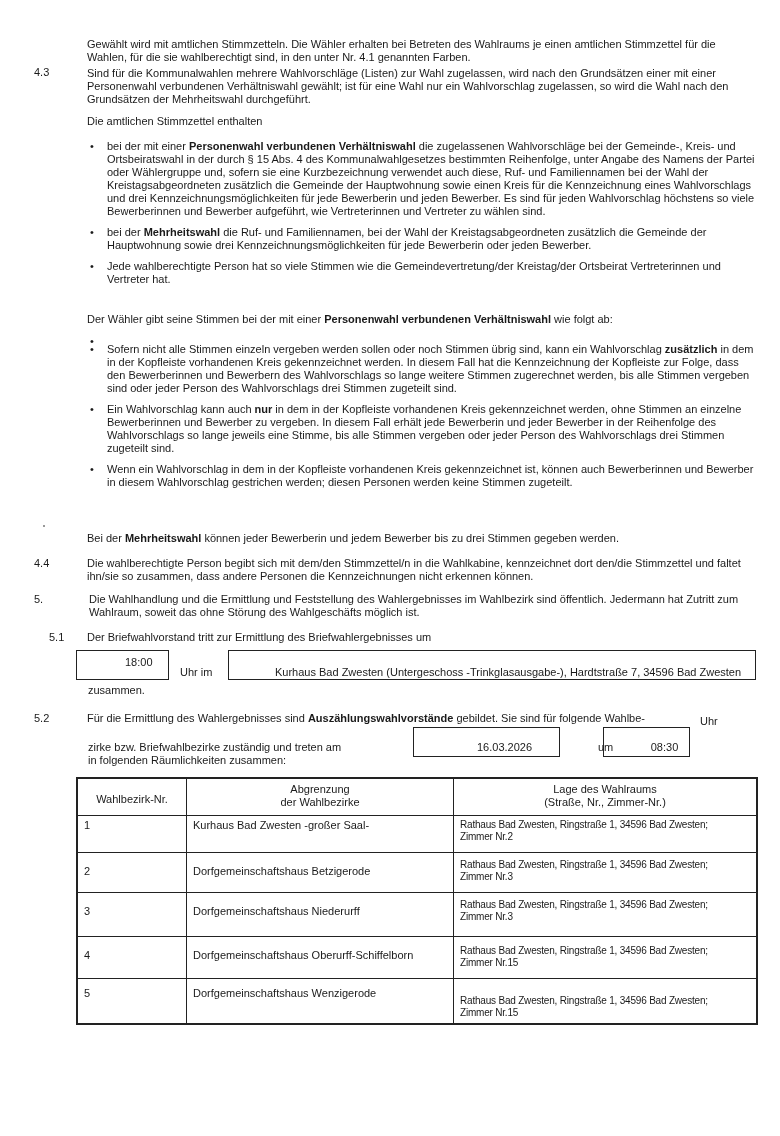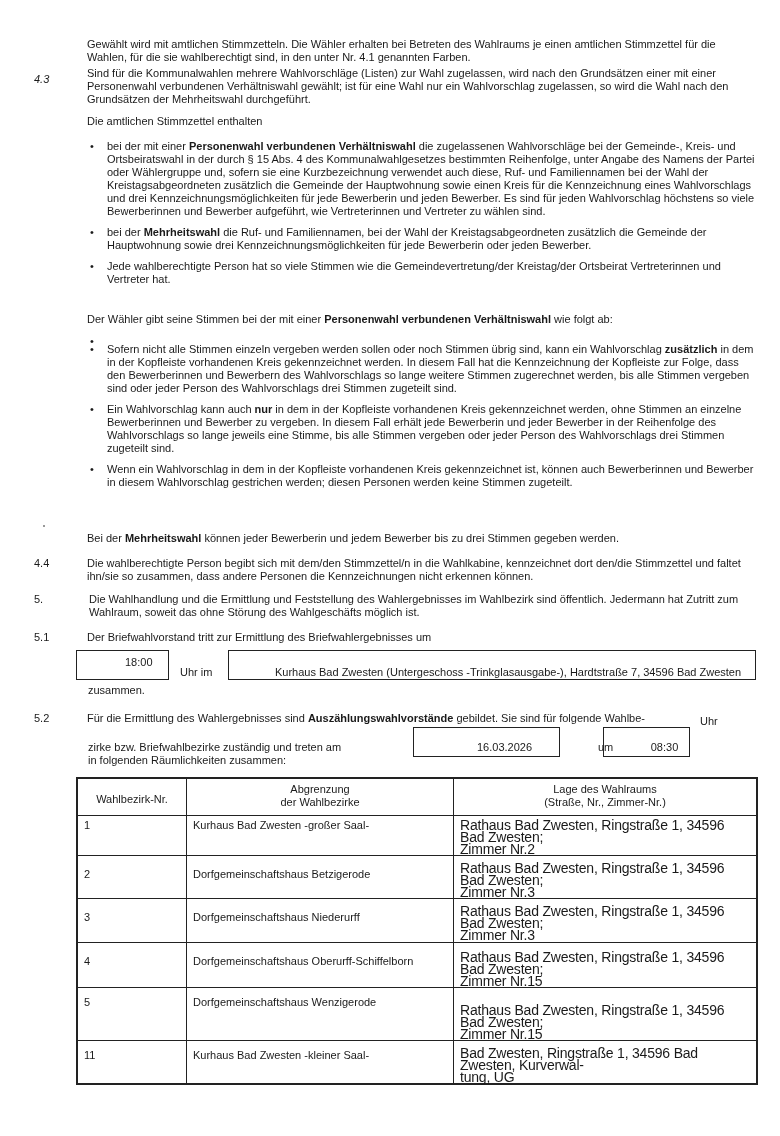--- a/index.html
+++ b/index.html
@@ -18,31 +18,31 @@
   .box { position: absolute; border: 1.5px solid #222; box-sizing: border-box; }
   .box span { position: absolute; margin-left: 36px; }
   table.wb {
     position: absolute; left: 76px; top: 777px; width: 682px;
     border-collapse: collapse; font-size: 11px; line-height: 13px;
     border: 2px solid #222;
   }
   table.wb th, table.wb td { border: 1px solid #222; vertical-align: top; padding: 0 6px; }
   table.wb th { font-weight: normal; text-align: center; padding-top: 4px; height: 32px; }
   table.wb th.c1 { vertical-align: middle; }
-  table.wb td.c3 { font-size: 14px; line-height: 12px; letter-spacing: -0.2px; }
+  table.wb td.c3 { font-size: 10px; line-height: 12px; letter-spacing: -0.2px; }
   .c1 { width: 96px; }
   .c2 { width: 254px; }
   .stray { position: absolute; left: 43px; top: 525px; width: 2px; height: 2px; background: #777; border-radius: 1px; }
 </style>
 </head>
 <body>
 
 <div class="para" style="top:38px;">Gewählt wird mit amtlichen Stimmzetteln. Die Wähler erhalten bei Betreten des Wahlraums je einen amtlichen Stimmzettel für die Wahlen, für die sie wahlberechtigt sind, in den unter Nr. 4.1 genannten Farben.</div>
 
-<div class="num" style="top:73px;font-style:italic;">4.3</div>
+<div class="num" style="top:66px;">4.3</div>
 <div class="para" style="top:67px;">Sind für die Kommunalwahlen mehrere Wahlvorschläge (Listen) zur Wahl zugelassen, wird nach den Grundsätzen einer mit einer Personenwahl verbundenen Verhältniswahl gewählt; ist für eine Wahl nur ein Wahlvorschlag zugelassen, so wird die Wahl nach den Grundsätzen der Mehrheitswahl durchgeführt.</div>
 <div class="para" style="top:115px;">Die amtlichen Stimmzettel enthalten</div>
 
 <ul class="bullet-list" style="top:140px;">
   <li>
     <span class="dot">•</span>
     <span>bei der mit einer </span><b>Personenwahl verbundenen Verhältniswahl</b><span> die zugelassenen Wahlvorschläge bei der Gemeinde-, Kreis- und Ortsbeiratswahl in der durch § 15 Abs. 4 des Kommunalwahlgesetzes bestimmten Reihenfolge, unter Angabe des Namens der Partei oder Wählergruppe und, sofern sie eine Kurzbezeichnung verwendet auch diese, Ruf- und Familiennamen bei der Wahl der Kreistagsabgeordneten zusätzlich die Gemeinde der Hauptwohnung sowie einen Kreis für die Kennzeichnung eines Wahlvorschlags und drei Kennzeichnungsmöglichkeiten für jede Bewerberin und jeden Bewerber. Es sind für jeden Wahlvorschlag höchstens so viele Bewerberinnen und Bewerber aufgeführt, wie Vertreterinnen und Vertreter zu wählen sind.</span>
   </li>
   <li style="margin-top:8px;">
     <span class="dot">•</span>
@@ -81,21 +81,21 @@
 <div class="para" style="top:532px;">
   <span>Bei der </span><b>Mehrheitswahl</b><span> können jeder Bewerberin und jedem Bewerber bis zu drei Stimmen gegeben werden.</span>
 </div>
 
 <div class="num" style="top:557px;">4.4</div>
 <div class="para" style="top:557px;">Die wahlberechtigte Person begibt sich mit dem/den Stimmzettel/n in die Wahlkabine, kennzeichnet dort den/die Stimmzettel und faltet ihn/sie so zusammen, dass andere Personen die Kennzeichnungen nicht erkennen können.</div>
 
 <div class="num" style="top:593px;">5.</div>
 <div class="para" style="top:593px; left:89px;">Die Wahlhandlung und die Ermittlung und Feststellung des Wahlergebnisses im Wahlbezirk sind öffentlich. Jedermann hat Zutritt zum Wahlraum, soweit das ohne Störung des Wahlgeschäfts möglich ist.</div>
 
-<div class="num" style="top:631px;">5.1</div>
+<div class="num" style="top:631px;margin-left:15px;">5.1</div>
 <div class="para" style="top:631px;">Der Briefwahlvorstand tritt zur Ermittlung des Briefwahlergebnisses um</div>
 
 <div class="box" style="left:76px; top:650px; width:93px; height:30px;">
   <span style="left:12px; top:5px;">18:00</span>
 </div>
 <div class="abs" style="left:180px; top:666px;">Uhr im</div>
 <div class="box" style="left:228px; top:650px; width:528px; height:30px;">
   <span style="left:10px; top:15px; white-space:nowrap;">Kurhaus Bad Zwesten (Untergeschoss -Trinkglasausgabe-), Hardtstraße 7, 34596 Bad Zwesten</span>
 </div>
 <div class="abs" style="left:88px; top:684px;">zusammen.</div>
@@ -164,22 +164,14 @@
         </td>
     </tr>
     <tr style="height:45px;">
       <td class="c1" style="padding-top:8px;">5</td>
       <td class="c2" style="padding-top:8px;">Dorfgemeinschaftshaus Wenzigerode</td>
       <td class="c3" style="padding-top:16px;">
           <div>Rathaus Bad Zwesten, Ringstraße 1, 34596 Bad Zwesten;</div>
           <div>Zimmer Nr.15</div>
         </td>
     </tr>
-    <tr style="height:40px;">
-      <td class="c1" style="padding-top:8px;">11</td>
-      <td class="c2" style="padding-top:8px;">Kurhaus Bad Zwesten -kleiner Saal-</td>
-      <td class="c3" style="padding-top:6px;">
-          <div>Bad Zwesten, Ringstraße 1, 34596 Bad Zwesten, Kurverwal-</div>
-          <div>tung, UG</div>
-        </td>
-    </tr>
   </tbody>
 </table>
 
 </body></html>

